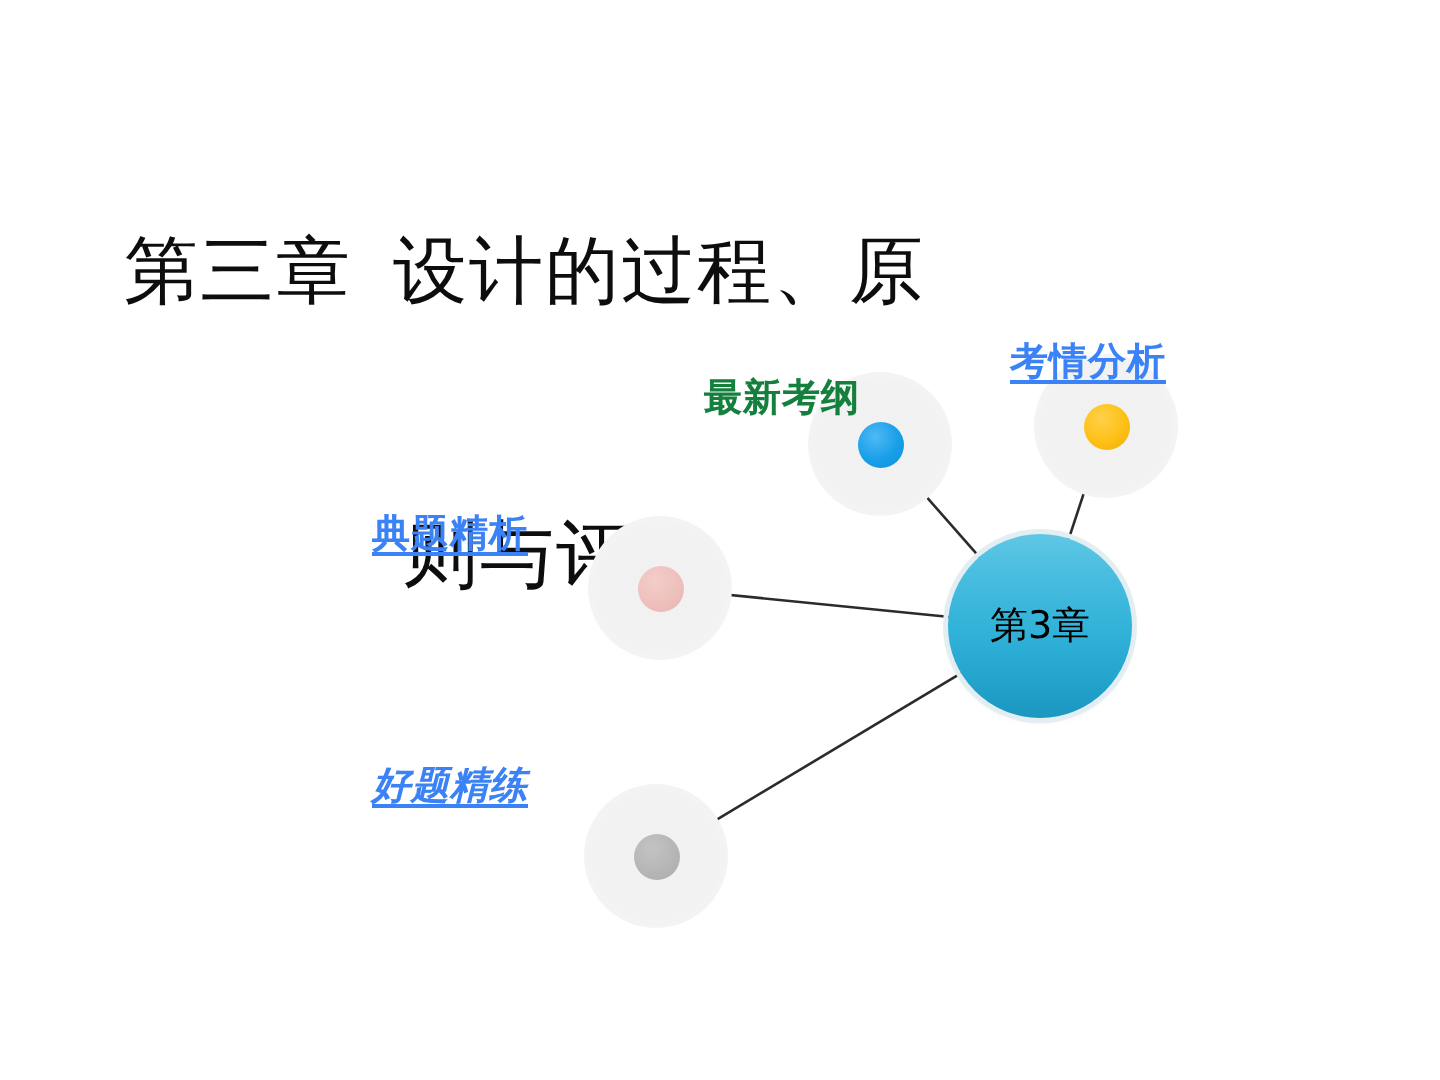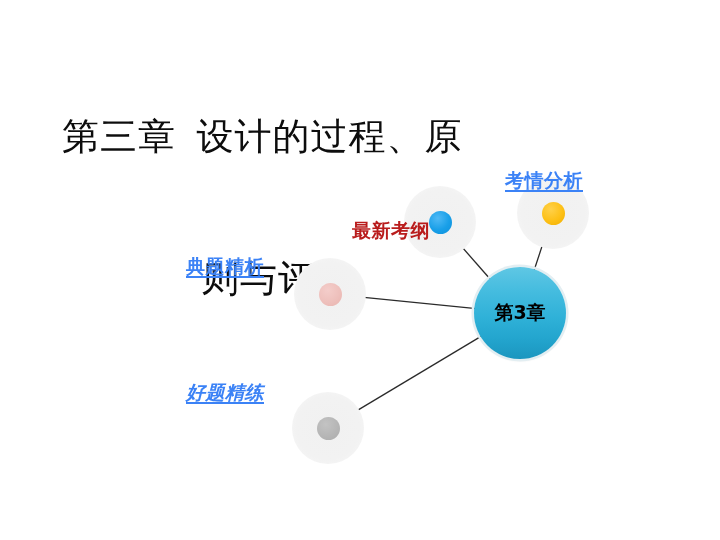--- a/index.html
+++ b/index.html
@@ -91,38 +91,37 @@
     background: linear-gradient(180deg,
                 #5fc7e4 0%, #45bcdf 26%, #2fb1d8 55%, #23a5ce 78%, #1b96bf 100%);
     box-shadow: 0 0 0 2.5px #e3eef2, 0 1px 3px rgba(0,0,0,0.16);
     display: flex;
     align-items: center;
     justify-content: center;
   }
   #hub-label {
     font-family: "DejaVu Sans", "Liberation Sans", sans-serif;
     font-size: 19px;
-    font-weight: bold;
+    font-weight: normal;
     color: #000000;
     letter-spacing: 0px;
     white-space: nowrap;
   }
 
   
   .branch-label {
     position: absolute;
     font-family: "DejaVu Sans", "Liberation Sans", sans-serif;
     font-size: 19px;
     font-weight: bold;
     white-space: nowrap;
     letter-spacing: 0.5px;
   }
   .label-plain {
-    color: #b91c1c;
-    margin-top: 32px;
+    color: #15803d;
   }
   .label-teal {
     color: #3b82f6;
     text-decoration: underline;
     text-underline-offset: 3px;
     text-decoration-thickness: 2px;
   }
 
   
   #next-arrow {

